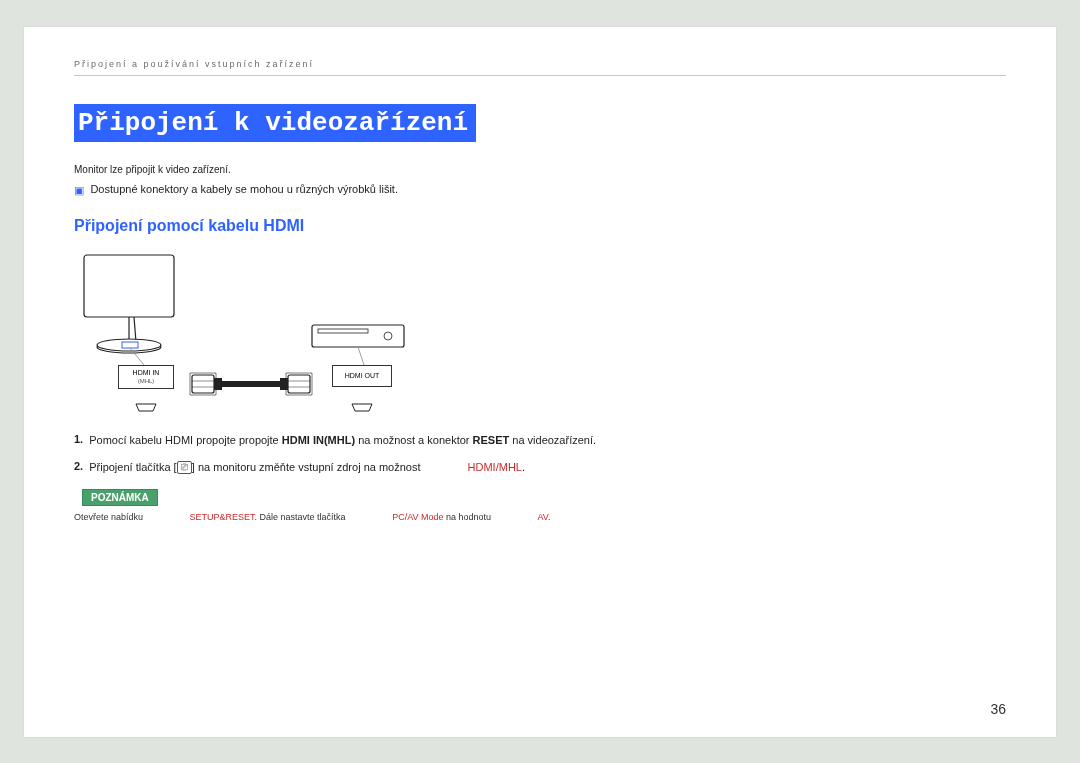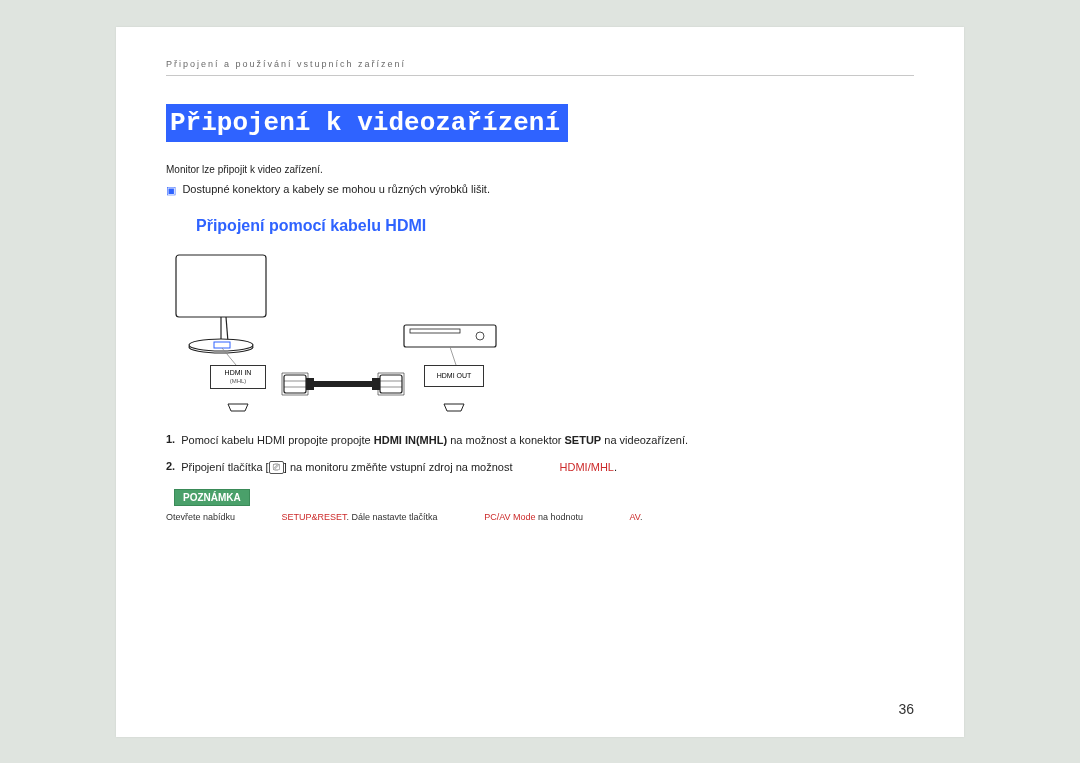--- a/index.html
+++ b/index.html
@@ -7,21 +7,21 @@
     background: #dfe4df;
     font-family: Arial, Helvetica, sans-serif;
     width: 1080px;
     height: 763px;
     display: flex;
     align-items: center;
     justify-content: center;
   }
   .page {
     background: #ffffff;
-    width: 848px;
+    width: 1032px;
     height: 710px;
     padding: 32px 50px 20px 50px;
     position: relative;
     box-shadow: 0 0 2px rgba(0,0,0,0.08);
   }
   .breadcrumb {
     font-size: 9px;
     letter-spacing: 2px;
     color: #6b6b6b;
     padding-bottom: 6px;
@@ -50,21 +50,20 @@
     font-size: 11px;
     color: #222;
     margin-bottom: 20px;
   }
   .bullet-ico { color:#2f63ff; font-size:11px; line-height:14px;}
   .h2 {
     color: #2f63ff;
     font-size: 16px;
     font-weight: bold;
     margin-bottom: 12px;
-    margin-left: 30px;
   }
   .diagram {
     width: 340px;
     height: 170px;
     position: relative;
     margin-bottom: 16px;
   }
   .diagram svg { width:100%; height:100%; }
   .port-label {
     position:absolute;
@@ -170,21 +169,21 @@
     </div>
     <div class="port-label" style="left:258px; top:118px; width:60px; line-height:12px; padding:4px;">
       <span>HDMI OUT</span>
     </div>
   </div>
 
   <ul class="steps">
     <li>
       <span class="num">1.</span>
       <span class="txt">
-        <span>Pomocí kabelu HDMI propojte propojte </span><b>HDMI IN(MHL)</b><span> na možnost a konektor </span><b>SETUP</b><span> na videozařízení.</span>
+        <span>Pomocí kabelu HDMI propojte propojte </span><b>HDMI IN(MHL)</b><span> na možnost a konektor </span><b>RESET</b><span> na videozařízení.</span>
       </span>
     </li>
     <li>
       <span class="num">2.</span>
       <span class="txt">
         <span>Připojení tlačítka [</span><span class="btn-icon">⎚</span><span>] na monitoru změňte vstupní zdroj na možnost </span><span class="hl">HDMI/MHL</span><span>.</span>
       </span>
     </li>
   </ul>
 

